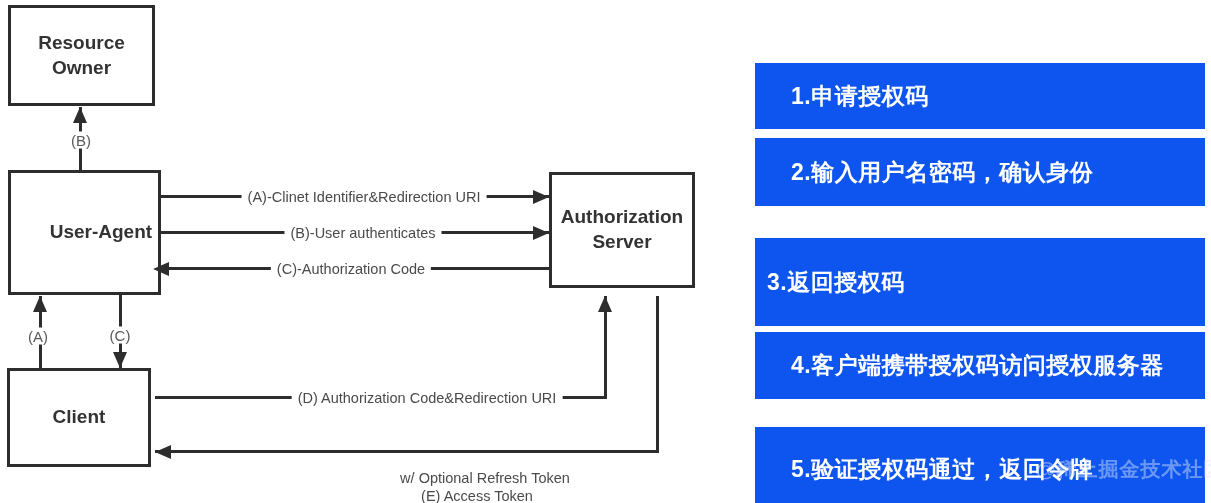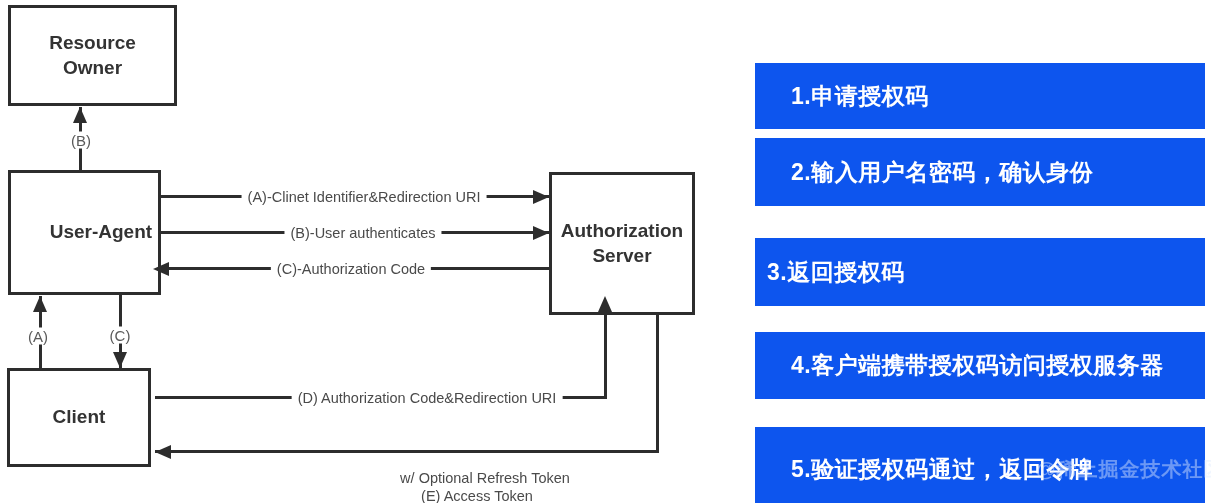--- a/index.html
+++ b/index.html
@@ -41,29 +41,29 @@
   .watermark{
     position:absolute;left:1036px;top:456px;font-size:20px;font-weight:700;
     color:rgba(225,234,252,0.45);z-index:3;white-space:nowrap;letter-spacing:1px;
   }
 </style>
 </head>
 <body>
 
 <div class="canvas">
 
-  <div class="box" style="left:8px;top:5px;width:169px;height:101px;">
+  <div class="box" style="left:8px;top:5px;width:147px;height:101px;">
     <span>Resource Owner</span>
   </div>
 
   <div class="box" style="left:8px;top:170px;width:153px;height:125px;text-align:right;">
     <span>User-Agent</span>
   </div>
 
-  <div class="box" style="left:549px;top:172px;width:146px;height:143px;text-align:center;">
+  <div class="box" style="left:549px;top:172px;width:146px;height:116px;text-align:center;">
     <span>Authorization Server</span>
   </div>
 
   <div class="box" style="left:7px;top:368px;width:144px;height:99px;">
     <span>Client</span>
   </div>
 
   <div class="hline" style="left:153px;top:195px;width:396px;"></div>
   <div class="arrow arr-right" style="left:533px;top:190px;"></div>
   <div class="edge-label" style="left:364px;top:197px;">(A)-Clinet Identifier&amp;Redirection URI</div>
@@ -94,19 +94,19 @@
   <div class="edge-label" style="left:427px;top:398px;">(D) Authorization Code&amp;Redirection URI</div>
 
   <div class="vline" style="left:656px;top:296px;height:157px;"></div>
   <div class="hline" style="left:155px;top:450px;width:504px;"></div>
   <div class="arrow arr-left" style="left:155px;top:445px;"></div>
   <div class="edge-label" style="left:477px;top:452px;margin-top:44px;">(E) Access Token</div>
   <div class="edge-label sub" style="left:485px;top:478px;">w/  Optional Refresh Token</div>
 
   <div class="step" style="top: 43px; height: 66px; background: rgb(13, 85, 238); color: rgb(255, 255, 255); margin-top: 20px;">1.申请授权码</div>
   <div class="step" style="top: 138px; height: 68px; background: rgb(13, 85, 238); color: rgb(255, 255, 255);">2.输入用户名密码，确认身份</div>
-  <div class="step" style="top: 238px; height: 68px; background: rgb(13, 85, 238); color: rgb(255, 255, 255); padding-left: 12px;">3.返回授权码</div>
+  <div class="step" style="top: 238px; height: 88px; background: rgb(13, 85, 238); color: rgb(255, 255, 255); padding-left: 12px;">3.返回授权码</div>
   <div class="step" style="top: 332px; height: 67px; background: rgb(13, 85, 238); color: rgb(255, 255, 255);">4.客户端携带授权码访问授权服务器</div>
   <div class="step" style="top: 427px; height: 84px; background: rgb(13, 85, 238); color: rgb(255, 255, 255);">5.验证授权码通过，返回令牌</div>
 
   <div class="watermark">@稀土掘金技术社区</div>
 
 </div>
 
 </body></html>

